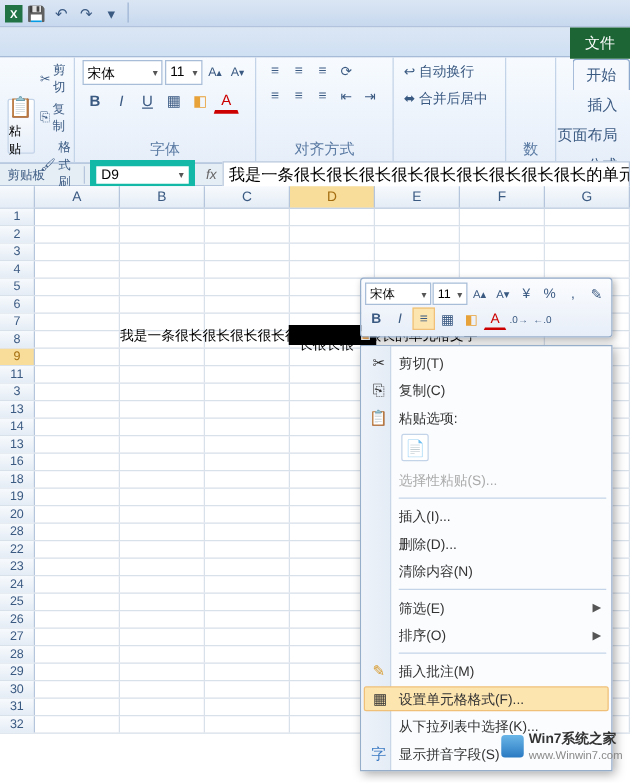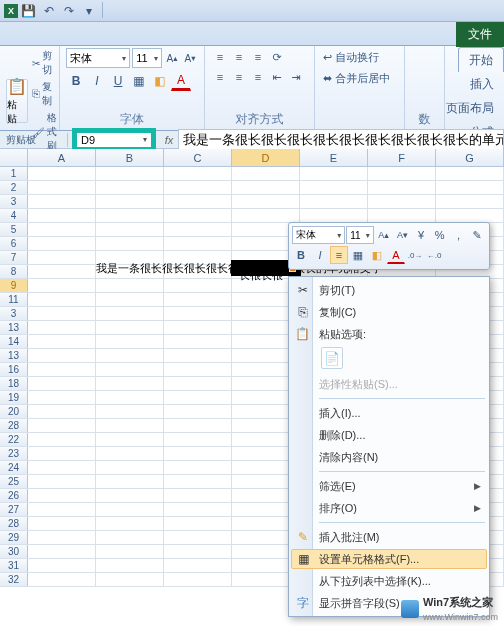--- a/index.html
+++ b/index.html
@@ -84,21 +84,21 @@
 .cm-icon { position: absolute; left: 4px; width: 16px; height: 16px; display: flex; align-items: center; justify-content: center; font-size: 12px; }
 .cm-arrow { margin-left: auto; font-size: 9px; color: #555; }
 .cm-sep { height: 1px; background: #c3d3e8; margin: 3px 2px 3px 28px; }
 .cm-iconstrip { position: absolute; left: 0; top: 0; bottom: 0; width: 24px; background: linear-gradient(90deg, #eef3fa, #e4ecf5); border-right: 1px solid #c8d6e8; }
 .cm-content { position: relative; }
 .paste-opt-box { margin: 2px 6px 4px 30px; }
 .paste-opt-btn { width: 22px; height: 22px; border: 1px solid #c3d3e8; background: #fff; display: inline-flex; align-items: center; justify-content: center; border-radius: 2px; font-size: 13px; }
 .u { text-decoration: underline; }
 
 
-.watermark { position: absolute; right: 6px; bottom: 4px; font-size: 11px; display: flex; align-items: center; gap: 4px; color: #333; z-index: 30; }
+.watermark { position: absolute; right: 6px; bottom: 16px; font-size: 11px; display: flex; align-items: center; gap: 4px; color: #333; z-index: 30; }
 .wm-logo { width: 18px; height: 18px; background: linear-gradient(#6ab6e8, #2a7ac2); border-radius: 3px; display:inline-block; }
 .wm-sub { font-size: 9px; color: #888; }
 
 .tri { font-size: 8px; color: #555; }
 </style>
 </head>
 <body>
 
 <div class="titlebar">
   <div class="tb-icon">X</div>

